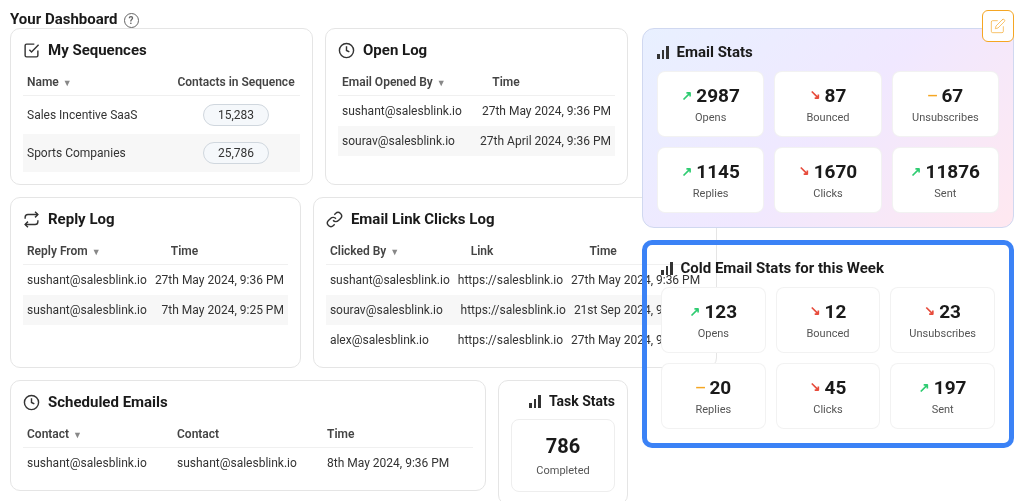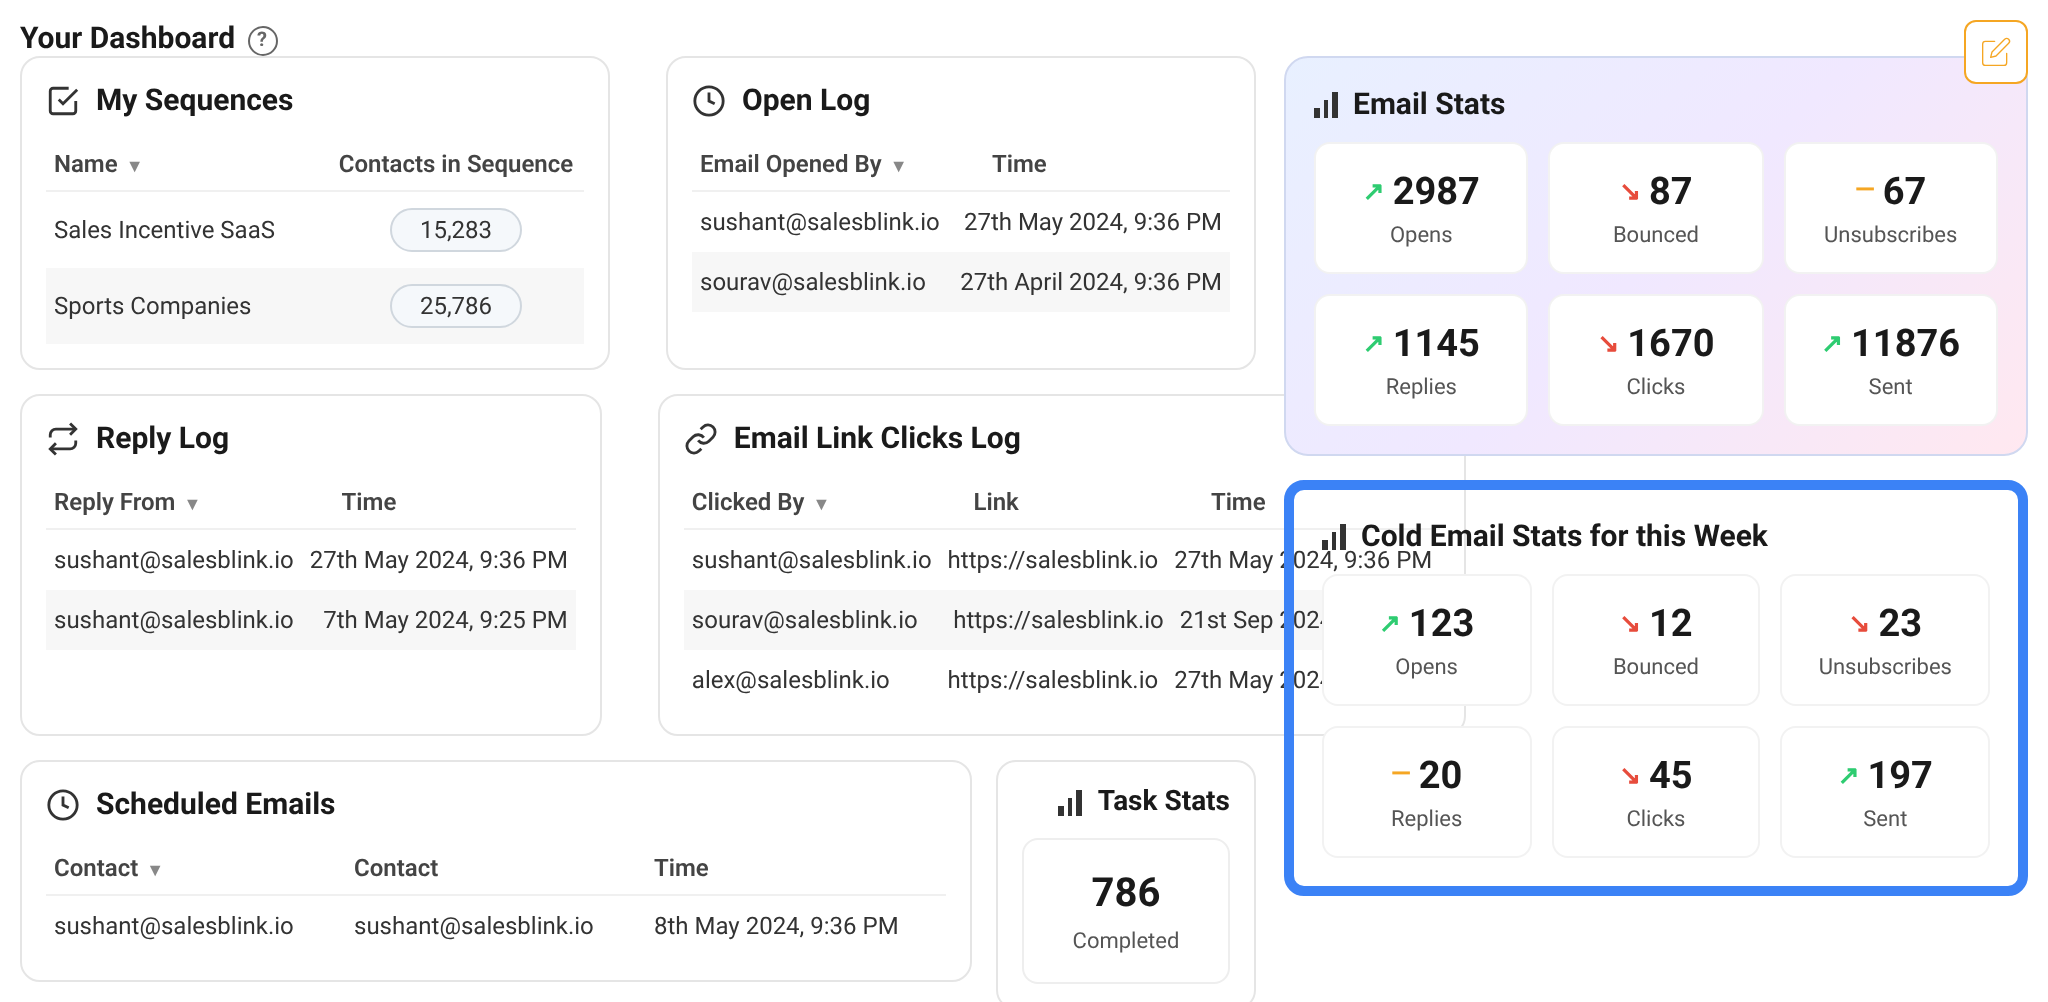--- a/index.html
+++ b/index.html
@@ -7,21 +7,21 @@
 .container{display:flex;gap:14px}
 .left-col{flex:1;min-width:0}
 .right-col{width:372px;flex-shrink:0}
 .title{font-size:15px;font-weight:700;display:flex;align-items:flex-end;gap:6px}
 .subtitle{color:#666;font-size:12px;margin-top:2px;margin-bottom:10px}
 .help-icon{width:15px;height:15px;border:1.5px solid #666;border-radius:50%;display:inline-flex;align-items:center;justify-content:center;font-size:10px;color:#666}
 .edit-btn{position:absolute;top:10px;right:10px;width:32px;height:32px;border:1.5px solid #f5a623;border-radius:6px;background:#fff;display:flex;align-items:center;justify-content:center;cursor:pointer}
 .edit-btn svg{width:16px;height:16px;stroke:#f5a623}
 .card{border:1px solid #e5e5e5;border-radius:10px;padding:12px;background:#fff;margin-bottom:12px}
 .card-title{font-size:15px;font-weight:700;display:flex;align-items:center;gap:8px;margin-bottom:10px}
-.row{display:flex;gap:28px}
+.row{display:flex;gap:12px}
 .row>*{flex:1}
 .tbl-head{display:flex;font-size:12px;color:#444;font-weight:600;padding:6px 4px;border-bottom:1px solid #f0f0f0;gap:8px}
 .tbl-row{display:flex;font-size:12px;color:#333;padding:8px 4px;gap:8px;align-items:center}
 .tbl-row.alt{background:#f7f7f7}
 .col-name{flex:1}
 .col-contacts{width:120px;text-align:center}
 .col-email{flex:1.2}
 .col-link{flex:1}
 .col-time{flex:1;white-space:nowrap}
 .col-contact{flex:1}

